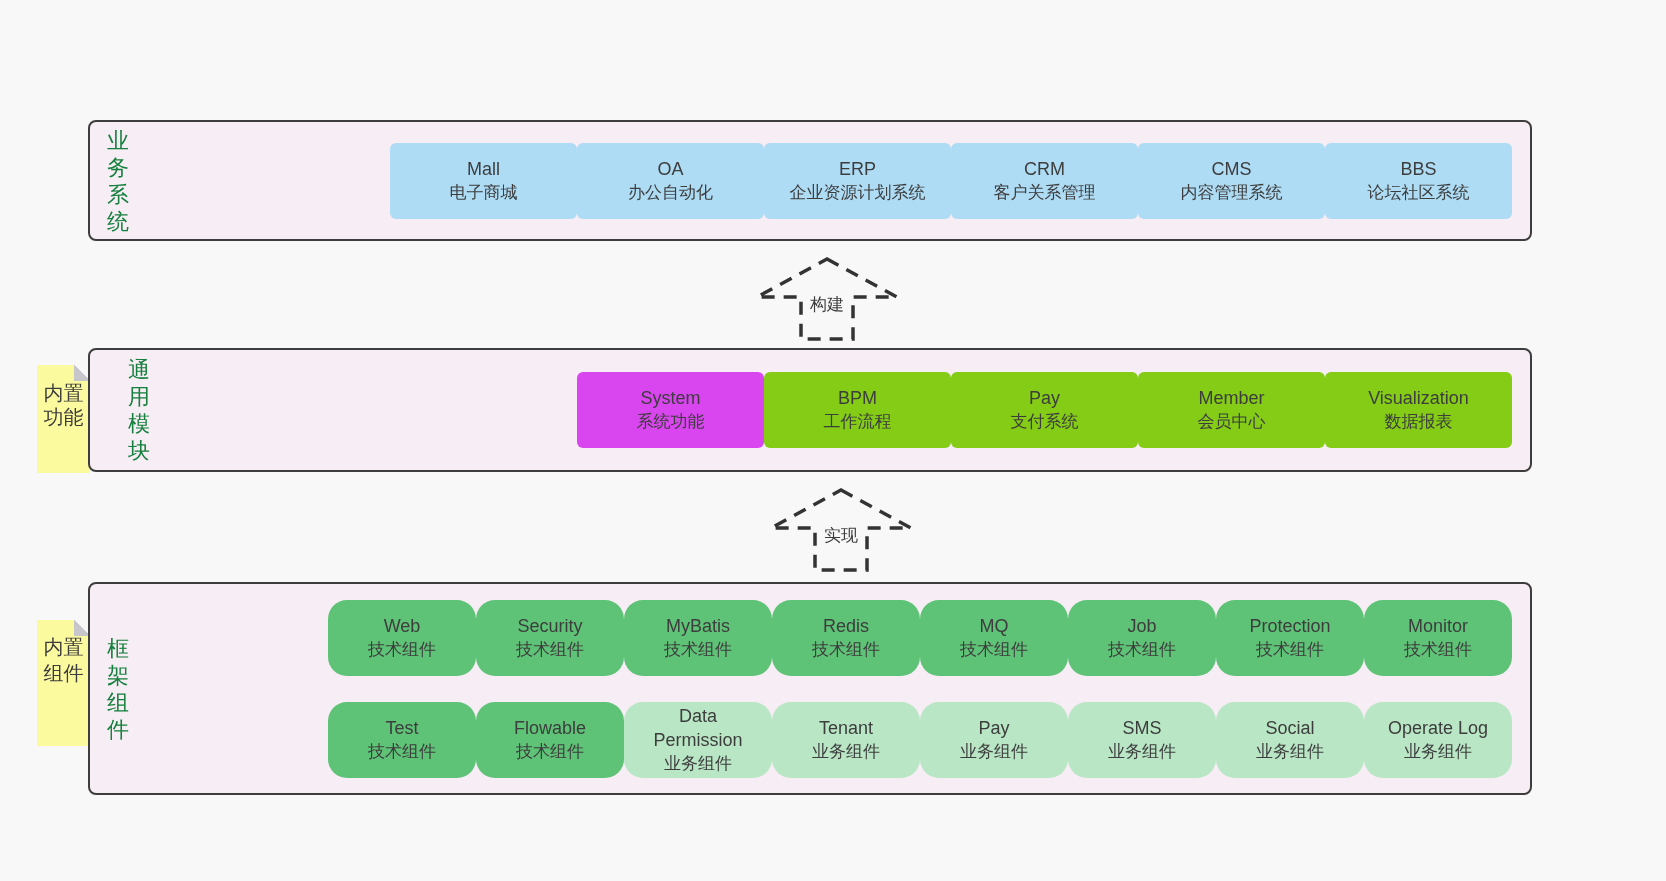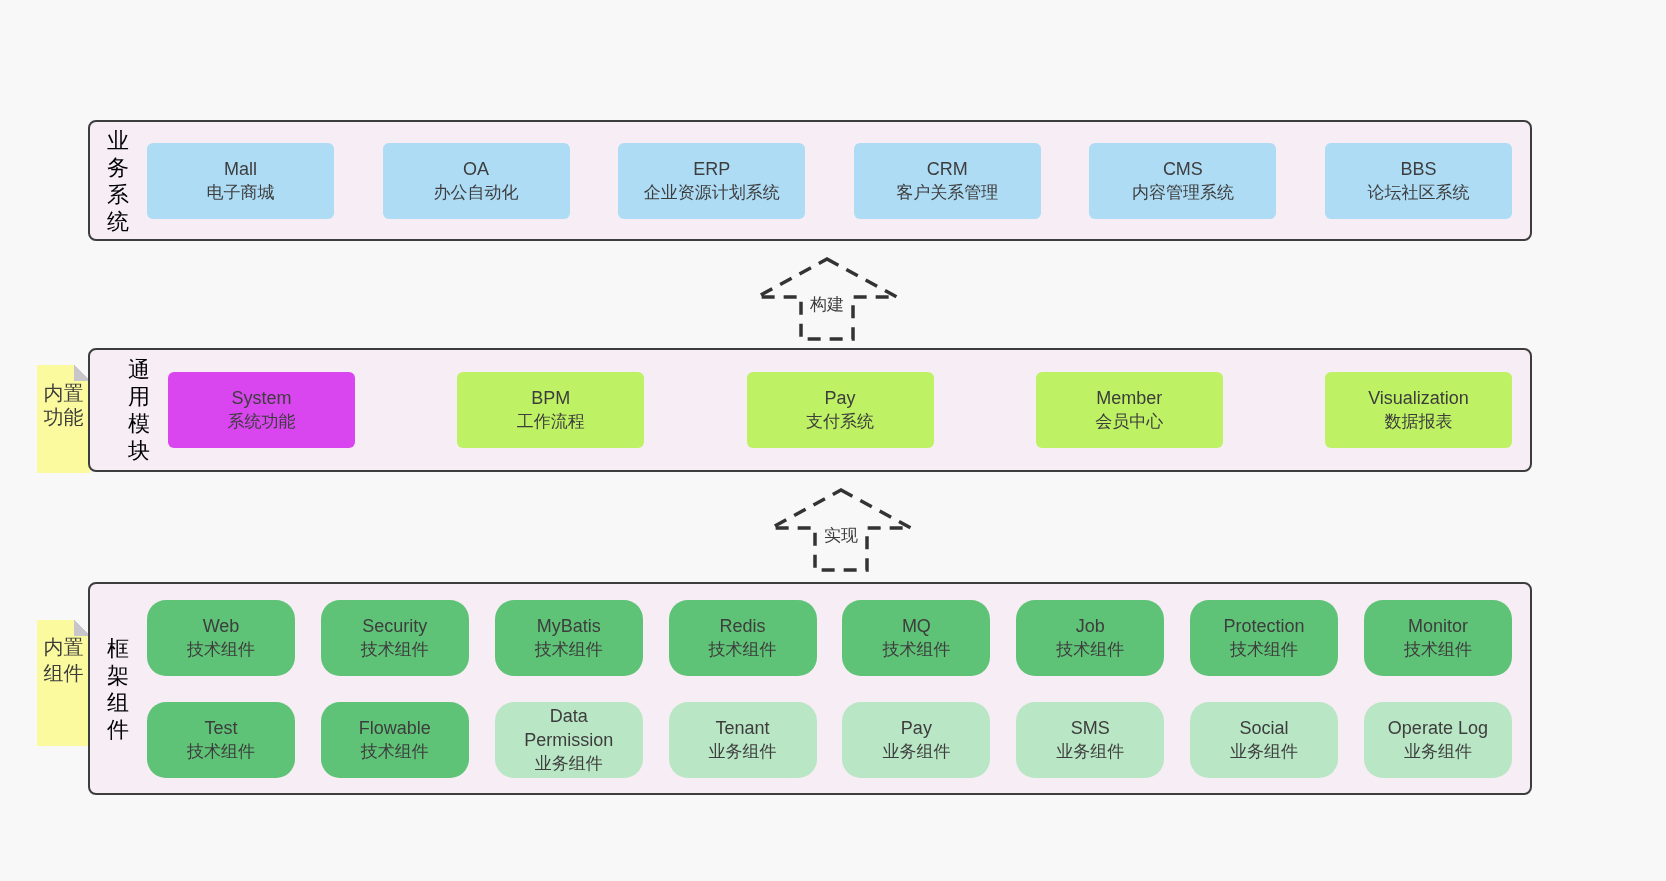--- a/index.html
+++ b/index.html
@@ -24,44 +24,45 @@
     z-index:2;
   }
   .layer1 { top:120px; height:121px; }
   .layer2 { top:348px; height:124px;padding-left:21px; }
   .layer3 { top:582px; height:213px; }
   .layer-label {
     width:26px; margin-left:15px;
     align-self:center;
     font-size:22px; line-height:27px;
     word-break:break-all; text-align:center;
-    color:#000000;
+    color:#15803d;
   }
   .layer-body {
     flex:1;
     display:flex; flex-direction:column; justify-content:center;
     gap:26px;
     padding:0 18px 0 16px;
+    align-items:flex-end;
   }
   .row { display:flex; justify-content:space-between; }
   
   .box {
     border-radius:6px;
     display:flex; flex-direction:column; justify-content:center; align-items:center;
     text-align:center;
     color:#3d3d3d;
     box-sizing:border-box;
   }
   .layer1 .box, .layer2 .box { width:187px; height:76px; }
   .layer3 .box { width:148px; height:76px;border-radius:19px; }
   .box-name { font-size:18px; line-height:24px; white-space:pre-line; }
   .box-desc { font-size:17px; line-height:24px; }
   .blue       { background:#aedcf5; }
   .red        { background:#d946ef; }
-  .pink       { background:#bef264; }
+  .pink       { background:#84cc16; }
   .green      { background:#5fc377; }
   .lightgreen { background:#b9e6c5; }
   
   .note {
     position:absolute; left:37px; width:53px;
     background:#fbfa9f;
     z-index:1;
     text-align:center;
     color:#3d3d3d;
     font-size:20px;

